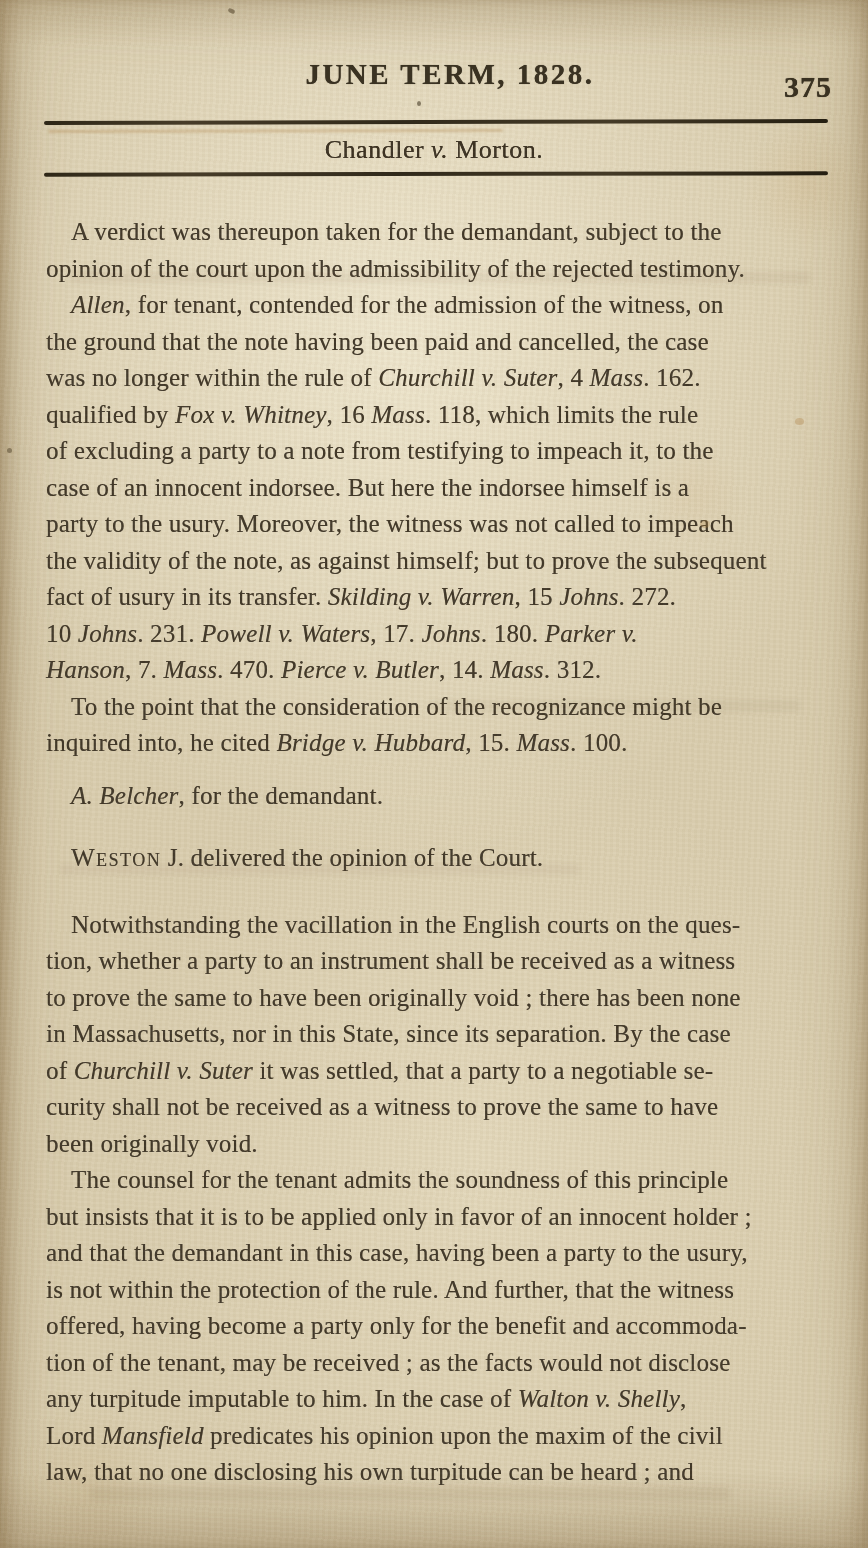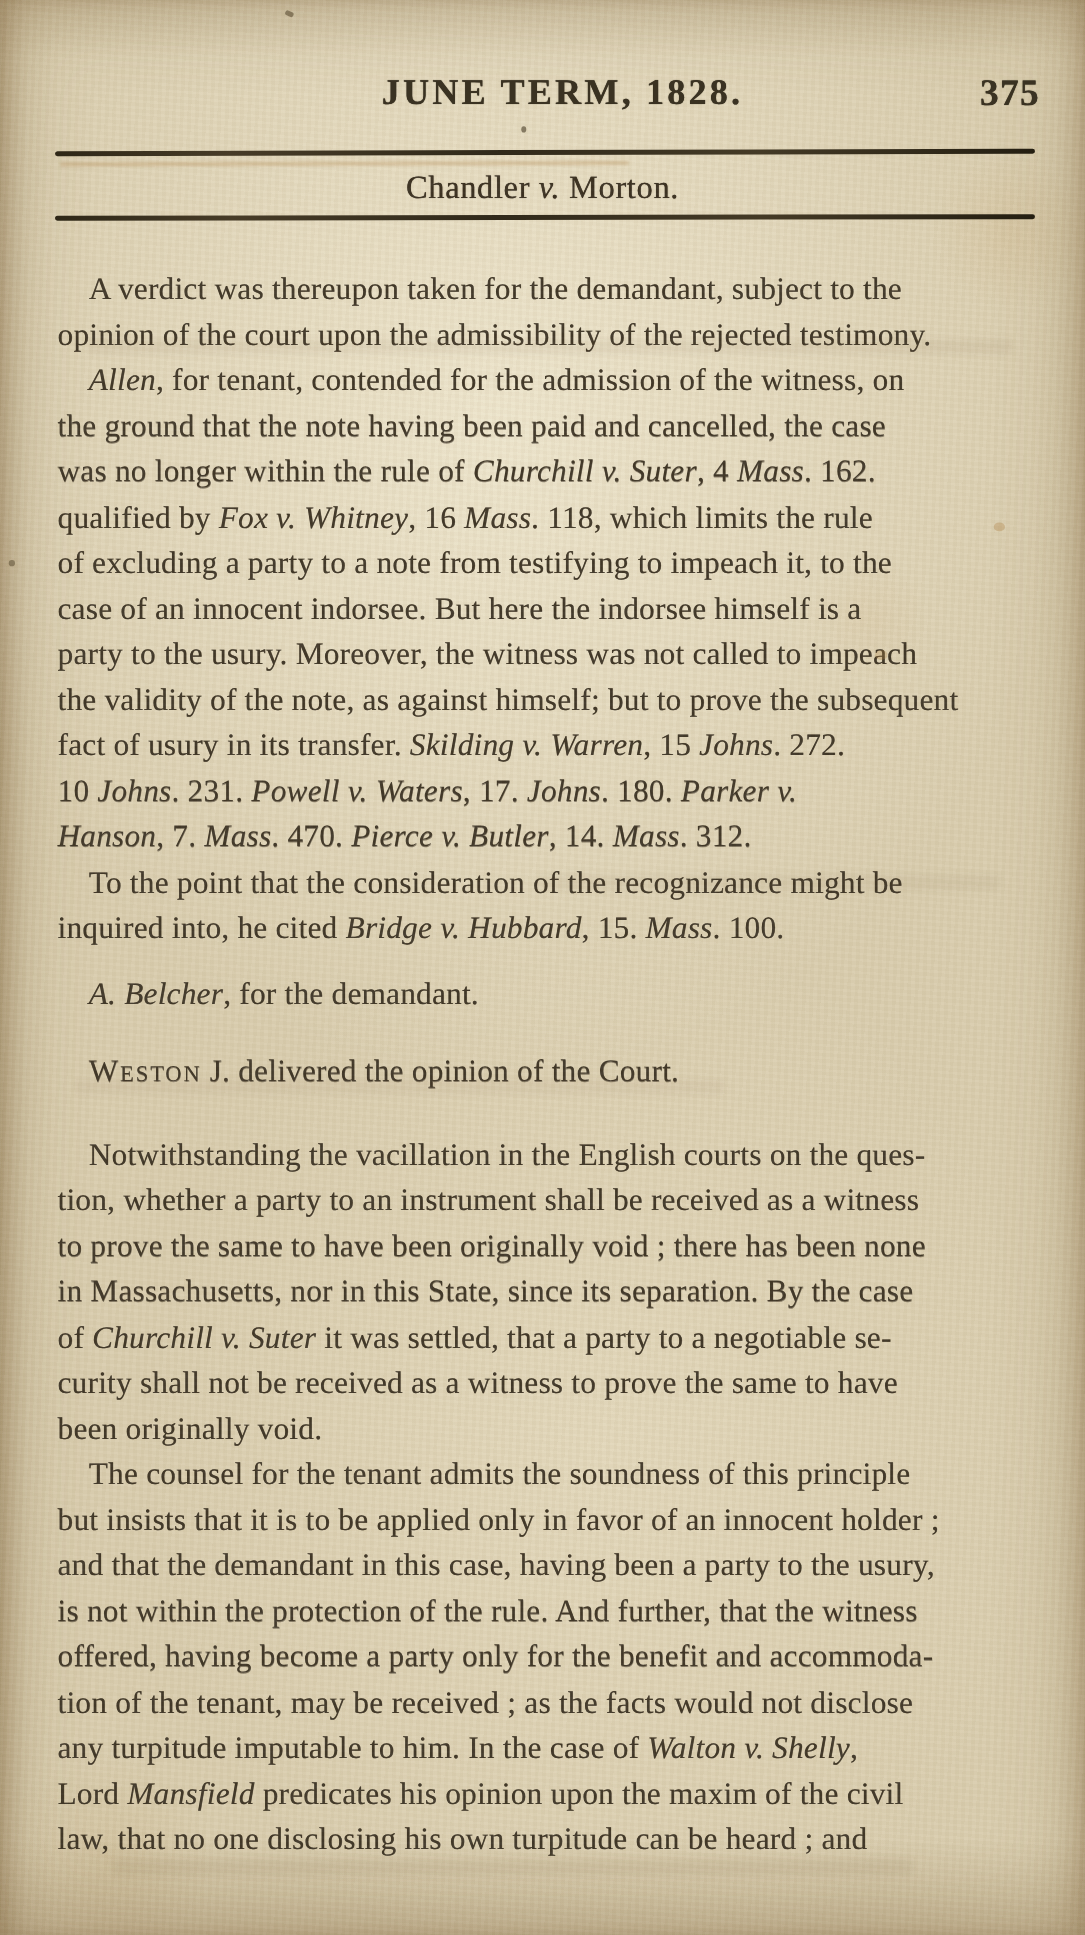--- a/index.html
+++ b/index.html
@@ -28,21 +28,21 @@
       repeating-linear-gradient(92deg, rgba(255,255,255,0.028) 0 3px, rgba(116,92,54,0.028) 3px 6px),
       repeating-linear-gradient(4deg, rgba(255,255,255,0.022) 0 2px, rgba(116,92,54,0.022) 2px 5px);
   }
   .page-header{position:relative;margin-top:58px;height:40px;padding-left:32px;}
   .term-title{
     display:block;text-align:center;
     font-size:29px;font-weight:bold;letter-spacing:2.5px;
     color:#3a3222;text-shadow:0 0 .7px #3a3222;
   }
   .page-number{
-    position:absolute;right:36px;top:0;
+    position:absolute;right:36px;top:12px;
     font-size:30px;font-weight:bold;letter-spacing:1px;
     color:#3a3222;text-shadow:0 0 .7px #3a3222;
   }
   .rule{
     position:relative;height:4px;border-radius:2px;
     margin:0 40px 0 44px;
     background:linear-gradient(90deg,#2e2717,#473c28 18%,#30291a 45%,#443a26 72%,#241e11);
   }
   .rule-top{margin-top:22px;transform:rotate(-0.15deg);}
   .rule-top::after{

